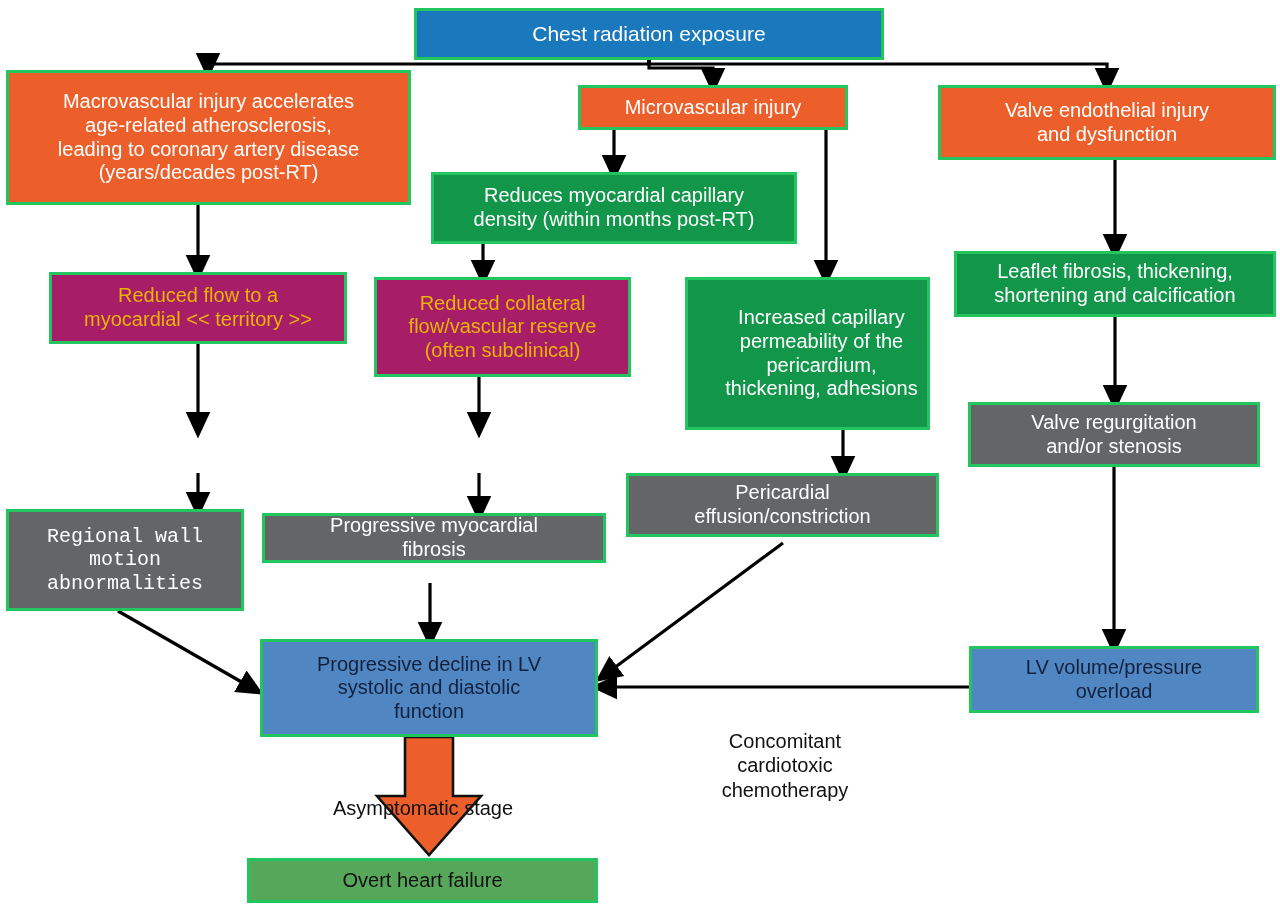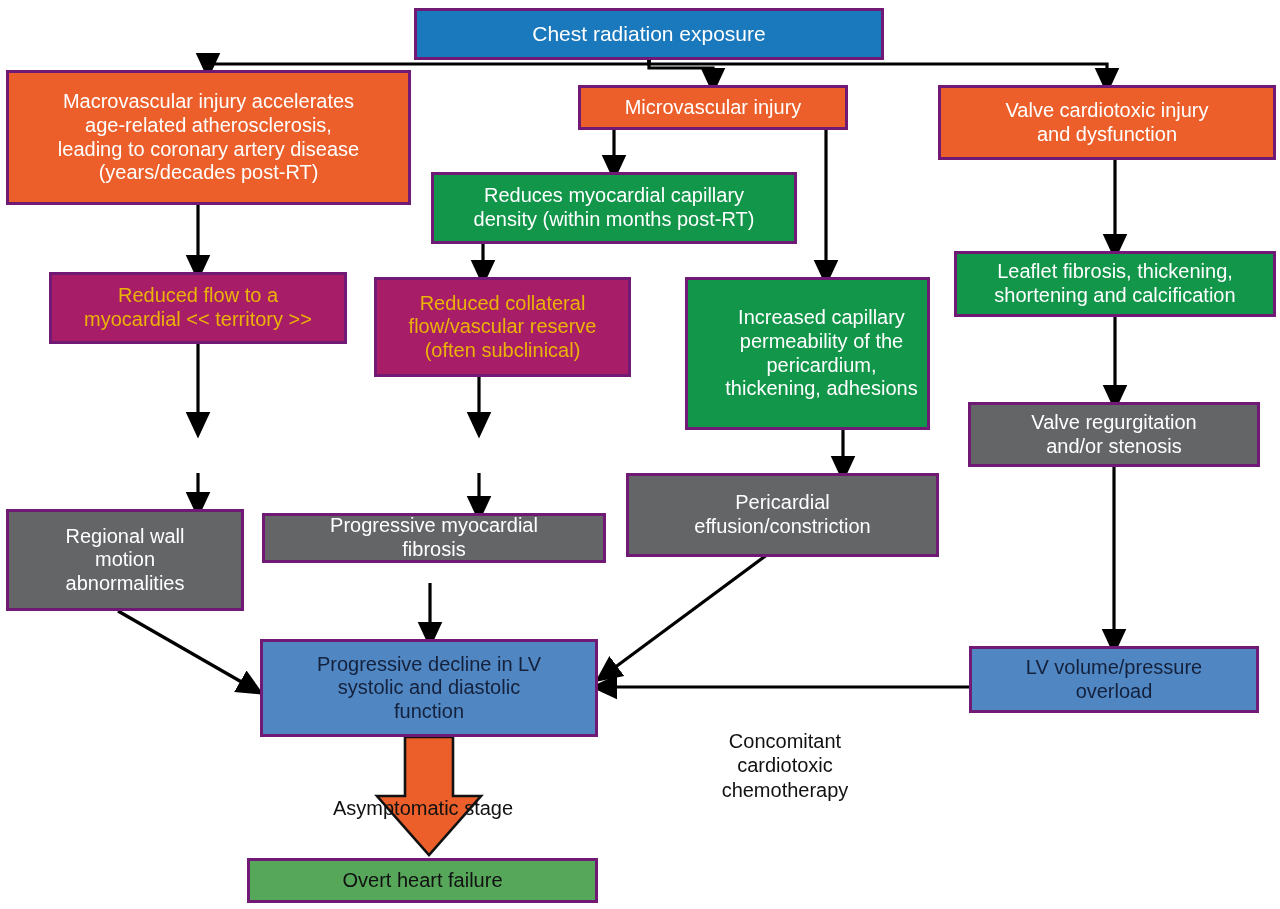--- a/index.html
+++ b/index.html
@@ -19,21 +19,21 @@
     position: absolute;
     left: 0;
     top: 0;
     width: 1280px;
     height: 909px;
     pointer-events: none;
   }
   .node {
     position: absolute;
     box-sizing: border-box;
-    border: 3px solid #701a75;
+    border: 3px solid #22c55e;
     display: flex;
     align-items: center;
     justify-content: center;
     text-align: center;
     line-height: 1.18;
     white-space: pre-line;
     z-index: 2;
   }
   .c-orange   { background: #ec5f2a; color: #ffffff; }
   .c-blue     { background: #1a78bd; color: #ffffff; }
@@ -107,40 +107,40 @@
       <path d="M 405,737 L 453,737 L 453,796 L 481,796 L 429,855 L 377,796 L 405,796 Z" fill="#ec5f2a" stroke="#111111" stroke-width="2.6" stroke-linejoin="miter"></path>
     </g>
   </svg>
 
   <div class="node c-blue" style="left:414px; top:8px;   width:470px; height:52px;  font-size:21px;">Chest radiation exposure</div>
   <div class="node c-orange" style="left:6px;   top:70px;  width:405px; height:135px; font-size:20px;">Macrovascular injury accelerates
 age-related atherosclerosis,
 leading to coronary artery disease
 (years/decades post-RT)</div>
   <div class="node c-orange" style="left:578px; top:85px;  width:270px; height:45px;  font-size:20px;">Microvascular injury</div>
-  <div class="node c-orange" style="left:938px; top:85px;  width:338px; height:75px;  font-size:20px;">Valve cardiotoxic injury
+  <div class="node c-orange" style="left:938px; top:85px;  width:338px; height:75px;  font-size:20px;">Valve endothelial injury
 and dysfunction</div>
   <div class="node c-green" style="left:431px; top:172px; width:366px; height:72px;  font-size:20px;">Reduces myocardial capillary
 density (within months post-RT)</div>
   <div class="node c-green" style="left:954px; top:251px; width:322px; height:66px;  font-size:20px;">Leaflet fibrosis, thickening,
 shortening and calcification</div>
   <div class="node c-magenta" style="left:49px;  top:272px; width:298px; height:72px;  font-size:20px;">Reduced flow to a
 myocardial &lt;&lt; territory &gt;&gt;</div>
   <div class="node c-magenta" style="left:374px; top:277px; width:257px; height:100px; font-size:20px;">Reduced collateral
 flow/vascular reserve
 (often subclinical)</div>
   <div class="node c-green" style="left:685px; top:277px; width:245px; height:153px; font-size:20px;padding-left:28px;">Increased capillary
 permeability of the
 pericardium,
 thickening, adhesions</div>
   <div class="node c-gray" style="left:968px; top:402px; width:292px; height:65px;  font-size:20px;">Valve regurgitation
 and/or stenosis</div>
-  <div class="node c-gray" style="left:626px; top:473px; width:313px; height:84px;  font-size:20px;">Pericardial
+  <div class="node c-gray" style="left:626px; top:473px; width:313px; height:64px;  font-size:20px;">Pericardial
 effusion/constriction</div>
-  <div class="node c-gray" style="left:6px;   top:509px; width:238px; height:102px; font-size:20px;">Regional wall
+  <div class="node c-gray" style="left:6px;   top:509px; width:238px; height:102px; font-size:20px;font-family:Liberation Mono, monospace;">Regional wall
 motion
 abnormalities</div>
   <div class="node c-gray" style="left:262px; top:513px; width:344px; height:50px;  font-size:20px;">Progressive myocardial
 fibrosis</div>
   <div class="node c-steel" style="left:260px; top:639px; width:338px; height:98px;  font-size:20px;">Progressive decline in LV
 systolic and diastolic
 function</div>
   <div class="node c-steel" style="left:969px; top:646px; width:290px; height:67px;  font-size:20px;">LV volume/pressure
 overload</div>
   <div class="node c-lgreen" style="left:247px; top:858px; width:351px; height:45px;  font-size:20px;">Overt heart failure</div>

